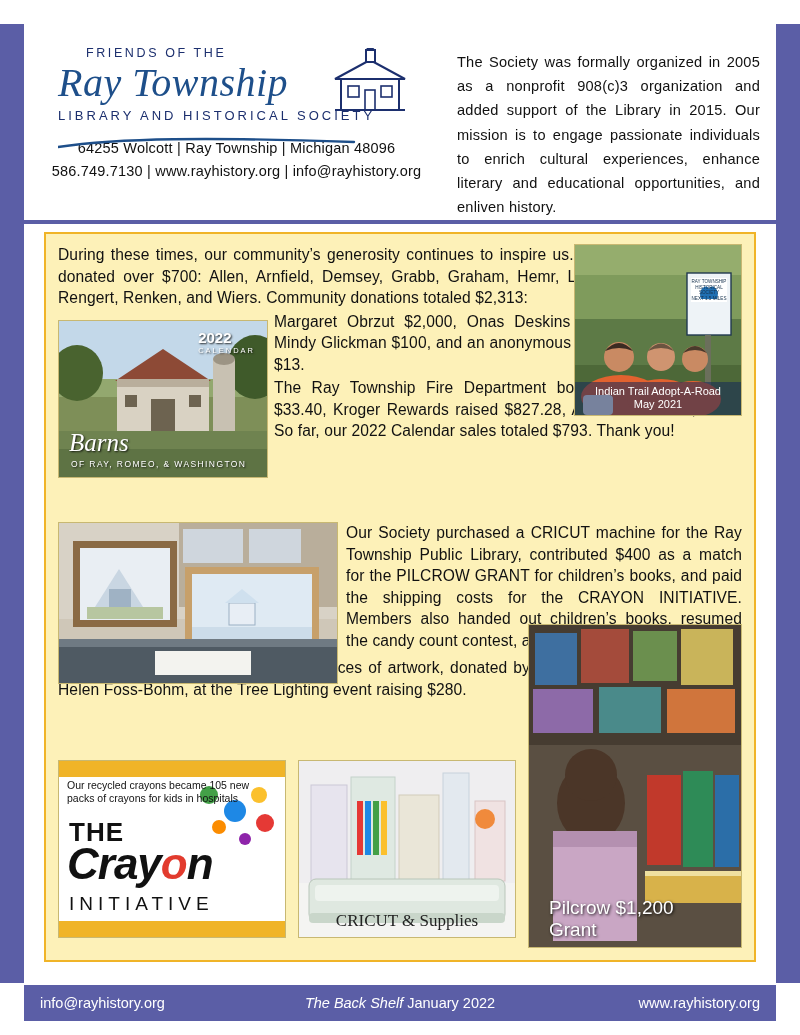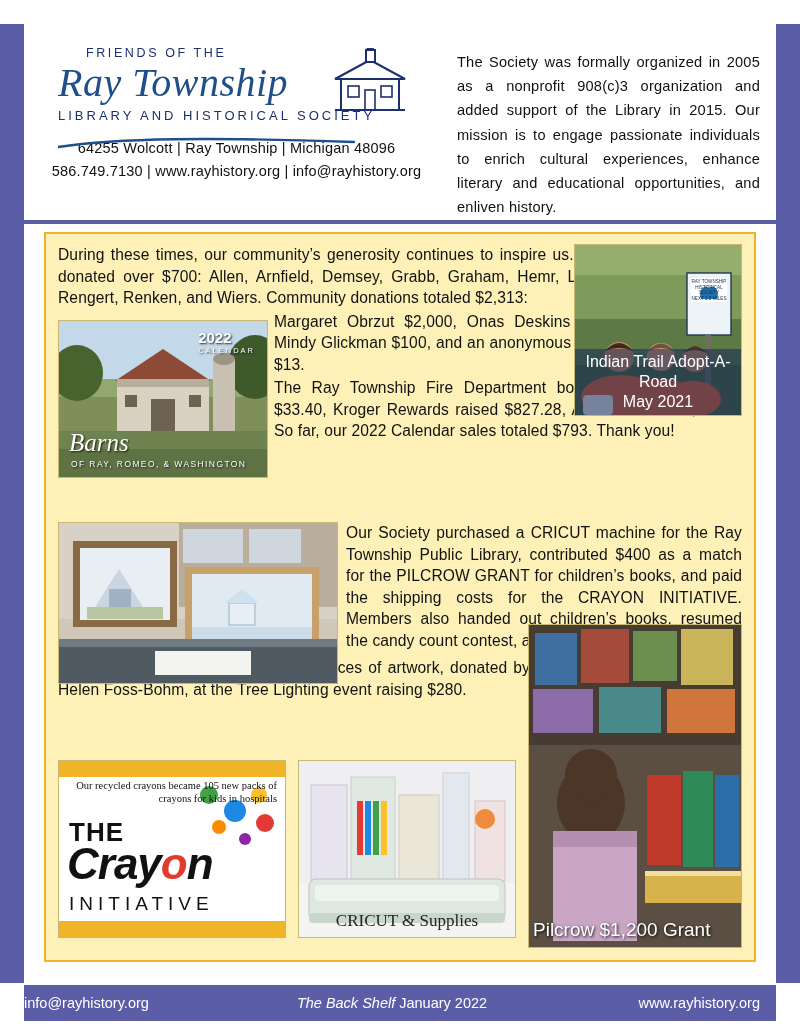--- a/index.html
+++ b/index.html
@@ -141,64 +141,64 @@
   
   .footer{
     position:absolute;left:0;right:0;bottom:0;height:52px;background:#ffffff;
   }
   .footer-bar{
     position:absolute;left:24px;right:24px;bottom:14px;height:36px;
     background:#5b5ea6;color:#ffffff;
     display:flex;align-items:center;
     font-size:14.5px;
   }
-  .footer-left{flex:0 0 250px;}
+  .footer-left{flex:0 0 250px;padding-left:16px;}
   .footer-center{flex:1;text-align:center;}
   .footer-center i{font-style:italic;}
   .footer-right{flex:0 0 250px;text-align:right;padding-right:16px;}
   
   .cap-trail{
     position:absolute;left:0;right:0;bottom:0;
     background:rgba(20,40,90,.55);color:#ffffff;
-    font-size:16px;text-align:center;line-height:1.25;padding:3px 2px;
+    font-size:11px;text-align:center;line-height:1.25;padding:3px 2px;
   }
   .cap-barn-title{
     position:absolute;left:10px;bottom:20px;color:#ffffff;
     font-family:"Liberation Serif", serif;font-style:italic;font-size:25px;
     text-shadow:1px 1px 2px rgba(0,0,0,.8);
   }
   .cap-barn-sub{
     position:absolute;left:12px;bottom:8px;color:#ffffff;font-size:8.5px;
     letter-spacing:1.4px;text-shadow:1px 1px 2px rgba(0,0,0,.8);
   }
   .cap-barn-year{
     position:absolute;right:12px;top:8px;color:#ffffff;font-size:15px;
     font-weight:bold;text-shadow:1px 1px 2px rgba(0,0,0,.8);
   }
   .cap-barn-year small{display:block;font-size:7.5px;font-weight:normal;letter-spacing:2px;text-align:right;}
   .cap-pilcrow{
     position:absolute;left:0;right:0;bottom:0;color:#ffffff;
-    font-size:19px;padding:6px 4px;
+    font-size:19px;padding:6px 20px;
     text-shadow:1px 1px 3px rgba(0,0,0,.9);
   }
   .cap-cricut{
     position:absolute;left:0;right:0;bottom:6px;text-align:center;
     color:#222;font-size:17px;
     font-family:"Liberation Serif", serif;
   }
   .crayon-top{
     position:absolute;left:0;top:0;right:0;height:16px;background:#f0b428;
   }
   .crayon-bottom{
     position:absolute;left:0;bottom:0;right:0;height:16px;background:#f0b428;
   }
   .crayon-note{
     position:absolute;left:8px;top:18px;right:8px;
-    font-family:Liberation Serif, serif;
-    font-size:10.5px;color:#111;line-height:1.25;text-align:right;
+    font-family:Liberation Sans, sans-serif;
+    font-size:10.5px;color:#111;line-height:1.25;
   }
   .crayon-the{
     position:absolute;left:10px;top:56px;font-size:26px;font-weight:bold;color:#111;letter-spacing:1px;
   }
   .crayon-word{
     position:absolute;left:8px;top:78px;font-size:44px;font-weight:bold;color:#111;letter-spacing:-1px;font-style:italic;
   }
   .crayon-o{color:#e23b2e;}
   .crayon-init{
     position:absolute;left:10px;bottom:22px;font-size:19px;letter-spacing:5px;color:#111;

